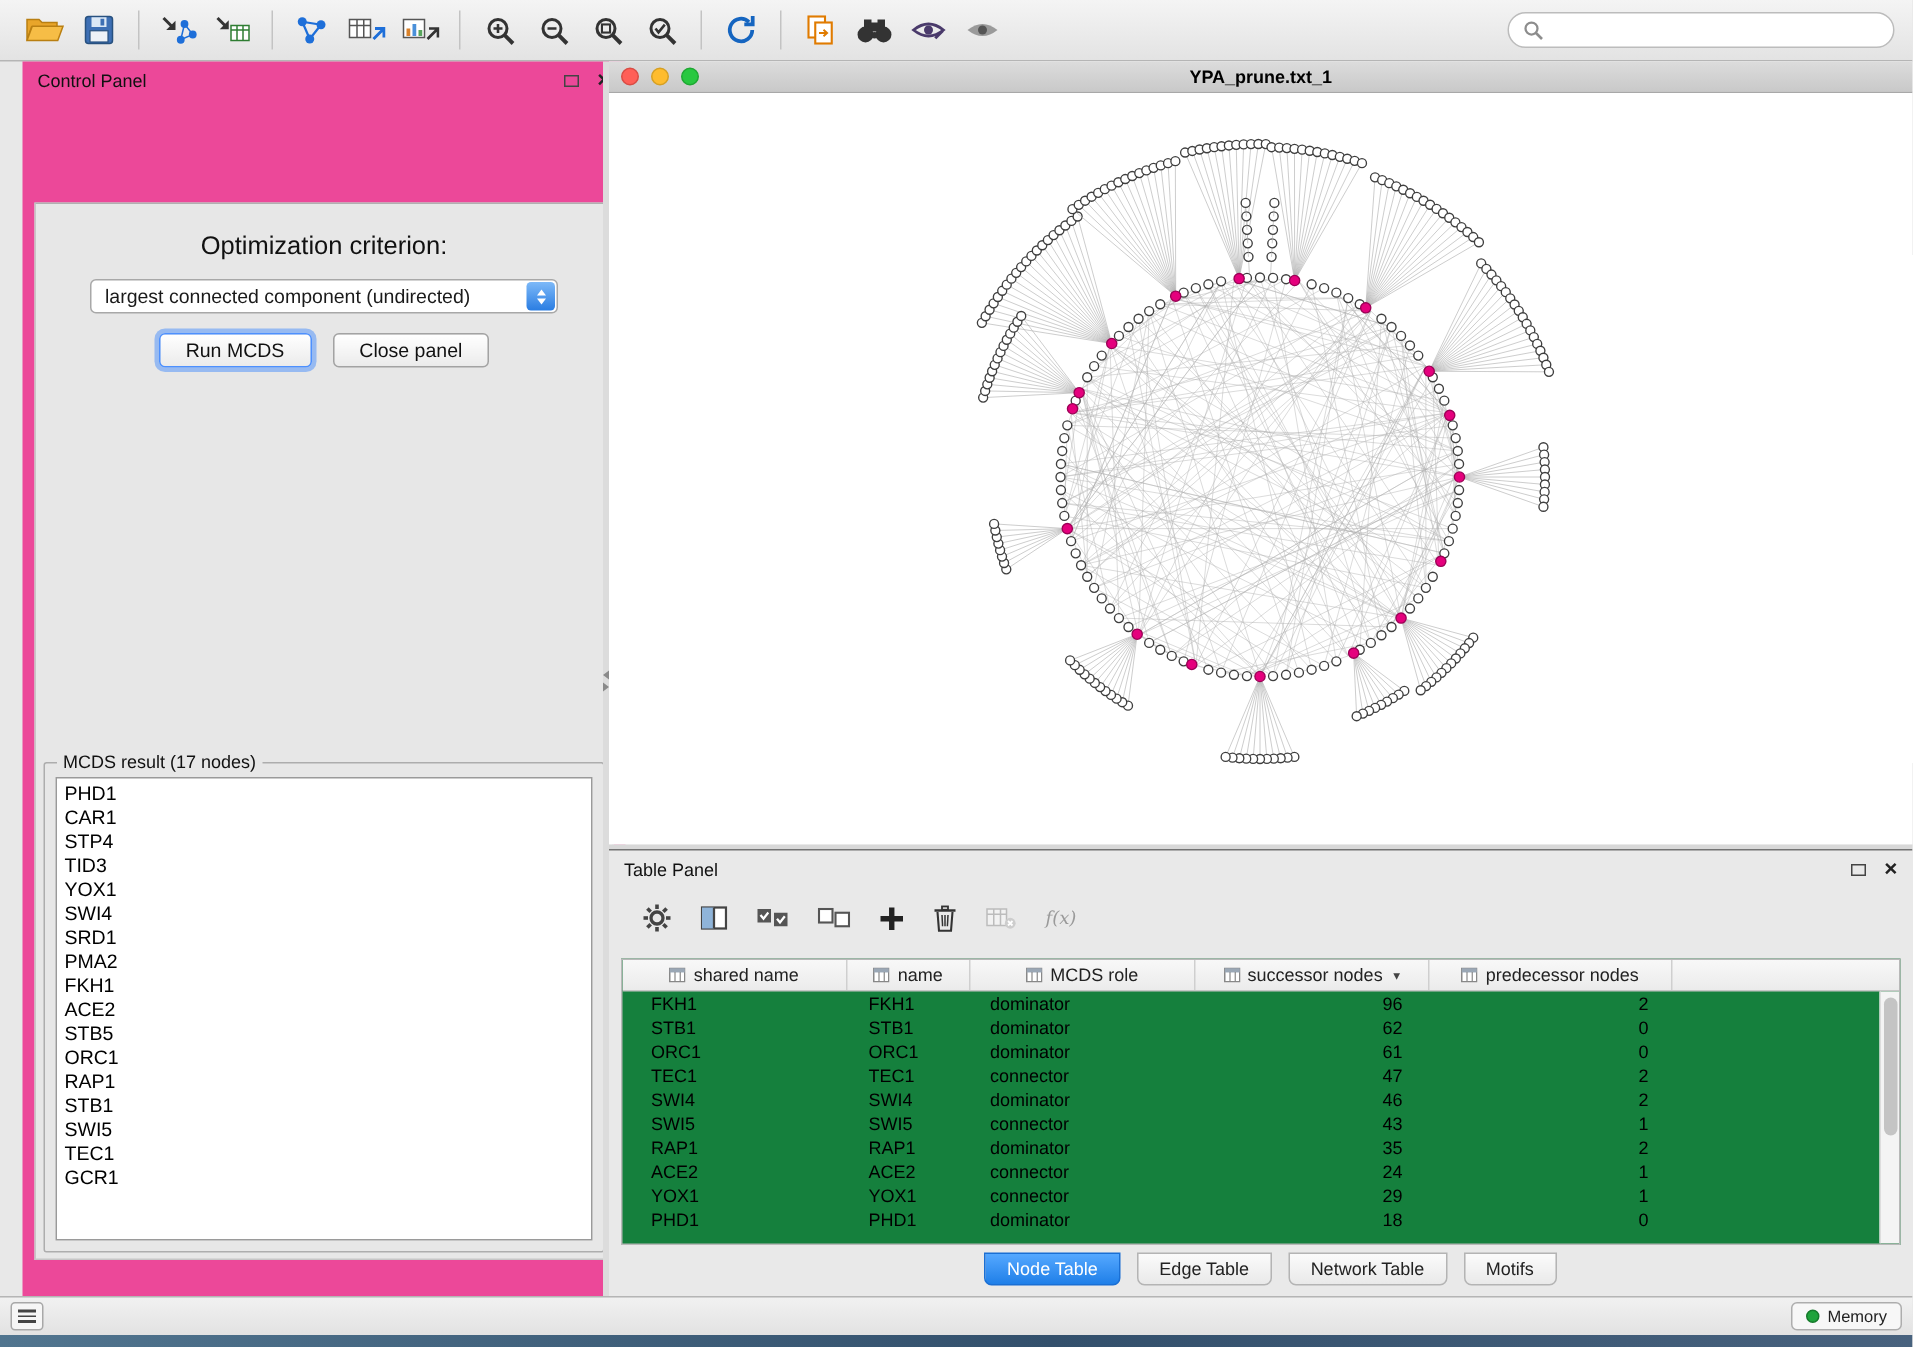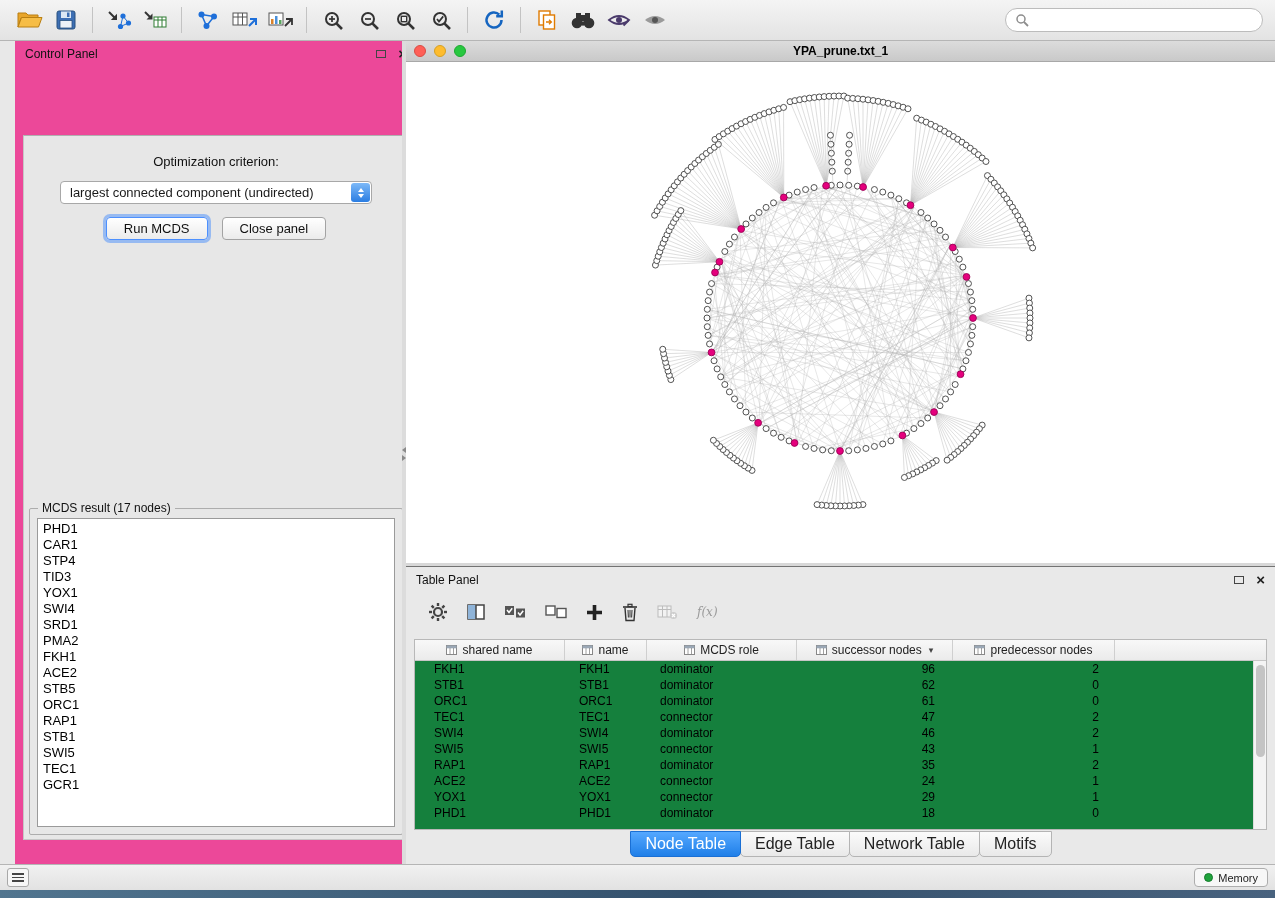--- a/index.html
+++ b/index.html
@@ -31,21 +31,21 @@
   .float-icon { width:10px; height:8px; border:1.5px solid #444; display:inline-block; }
   .close-x { font-size:15px; font-weight:bold; color:#222; line-height:10px; }
 
   .cp-tabs { height:24px; display:flex; justify-content:center; align-items:flex-end; }
   .tab { padding:4px 13px; font-size:12px; background:linear-gradient(#fdfdfd,#e6e6e6);
     border:1px solid #b0b0b0; border-radius:4px 4px 0 0; margin-right:-1px; color:#222; position:relative; }
   .tab.selected { background:linear-gradient(#5aabff,#1f7fe8); color:#fff; border-color:#1a6fd4; z-index:2; }
 
   .cp-content { position:absolute; left:8px; right:8px; top:94px; bottom:24px;
     background:#e7e7e7; border:1px solid #c6c6c6; border-top-color:#b0b0b0; }
-  .opt-label { text-align:center; margin-top:18px; font-size:13px; color:#111; }
+  .opt-label { text-align:center; margin-top:18px; font-size:17px; color:#111; }
   .combo { width:312px; height:23px; margin:12px auto 0 auto; background:#fff; border:1px solid #a8a8a8;
     border-radius:4px; display:flex; align-items:center; position:relative; padding-left:9px; font-size:13px; }
   .combo .stepper { position:absolute; right:1px; top:1px; bottom:1px; width:19px; border-radius:3px;
     background:linear-gradient(#7db9f8,#2a7de2); display:flex; flex-direction:column; align-items:center; justify-content:center; gap:2px; }
   .arr-up { width:0; height:0; border-left:3.5px solid transparent; border-right:3.5px solid transparent; border-bottom:4.5px solid #fff; }
   .arr-dn { width:0; height:0; border-left:3.5px solid transparent; border-right:3.5px solid transparent; border-top:4.5px solid #fff; }
   .btn-row { display:flex; justify-content:center; gap:14px; margin-top:13px; }
   .mac-btn { font-size:13px; font-family:inherit; padding:3px 17px; border:1px solid #a3a3a3; border-radius:4px;
     background:linear-gradient(#ffffff,#ebebeb); color:#111; }
   .mac-btn.focused { border-color:#4d90fe; box-shadow:0 0 0 3px rgba(86,149,250,0.55);padding-left:17px; }
@@ -82,22 +82,22 @@
   .c1 { width:82px; }  .trow .c1 { padding-left:14px; }
   .c2 { width:150px; } .trow .c2 { padding-left:13px; }
   .c3 { width:156px; } .trow .c3 { justify-content:flex-end; padding-right:18px; }
   .c4 { width:162px; } .trow .c4 { justify-content:flex-end; padding-right:16px; }
   .cfill { flex:1; border-right:none !important; }
   .sort-arrow { font-size:9px; color:#444; margin-left:2px; }
   .vscroll { position:absolute; right:0; top:21px; bottom:0; width:13px; background:#f4f4f4; border-left:1px solid #ddd; }
   .vscroll .thumb { position:absolute; left:2px; top:4px; width:9px; height:92px; background:#c4c4c4; border-radius:5px; }
 
   .tp-tabs { position:absolute; left:0; right:0; bottom:7px; display:flex; justify-content:center; }
-  .btab { padding:3px 14px; font-size:16px; background:linear-gradient(#fbfbfb,#e9e9e9); border:1px solid #b4b4b4;
-    border-radius:0 0 5px 5px; margin-right:-1px; color:#222; }
+  .btab { padding:3px 14px; font-size:12px; background:linear-gradient(#fbfbfb,#e9e9e9); border:1px solid #b4b4b4;
+    border-radius:0 0 5px 5px; margin-right:-1px; color:#222;margin-left:12px; }
   .btab.selected { background:linear-gradient(#55a8ff,#1f7fe8); color:#fff; border-color:#1a6fd4; z-index:2; }
 
   
   .statusbar { position:absolute; left:0; right:0; top:864px; height:26px; background:linear-gradient(#f1f1f1,#e2e2e2); border-top:1px solid #b5b5b5; display:flex; align-items:center; padding:0 7px; }
   .burger-btn { width:22px; height:19px; border:1px solid #a8a8a8; border-radius:3px; background:#f6f6f6; display:flex; flex-direction:column; justify-content:center; gap:2px; padding:0 4px; }
   .burger-btn i { display:block; height:1.5px; background:#444; }
   .memory-chip { margin-left:auto; height:19px; border:1px solid #adadad; border-radius:4px; background:#f7f7f7;
     display:flex; align-items:center; gap:5px; padding:0 9px; font-size:11px; color:#222; }
   .green-dot { width:9px; height:9px; border-radius:50%; background:#1fa33c; border:1px solid #157a2b; }
   .wallpaper { position:absolute; left:0; right:0; top:890px; height:8px; background:linear-gradient(90deg,#51758f,#33506c 55%,#48627e); }

